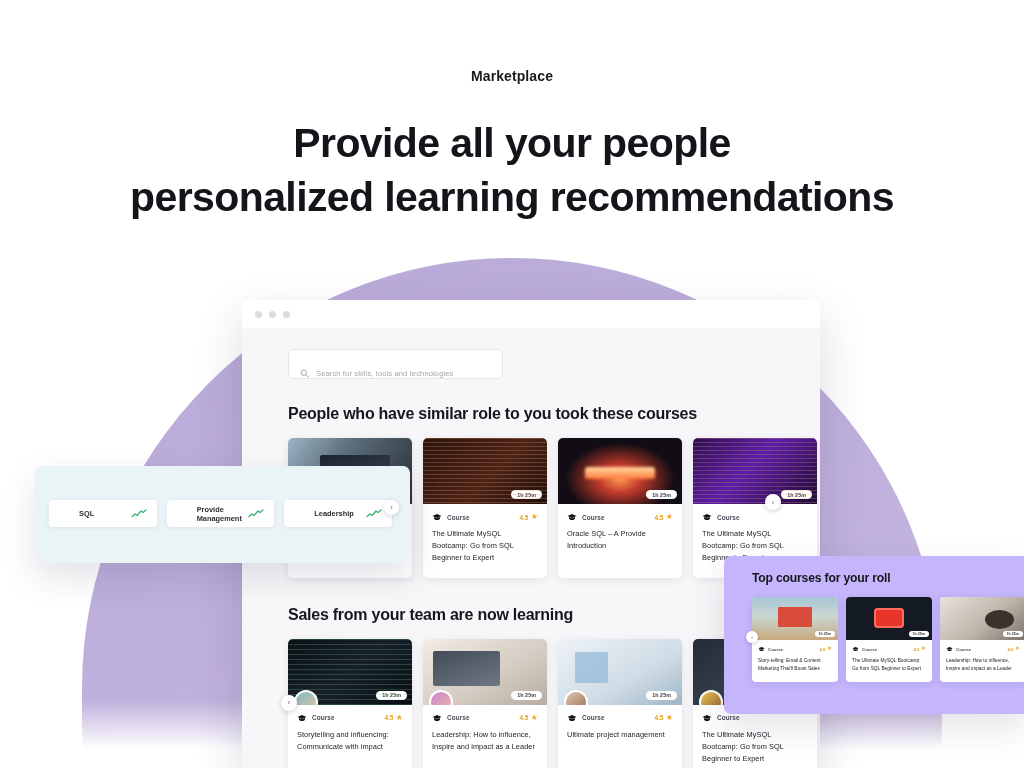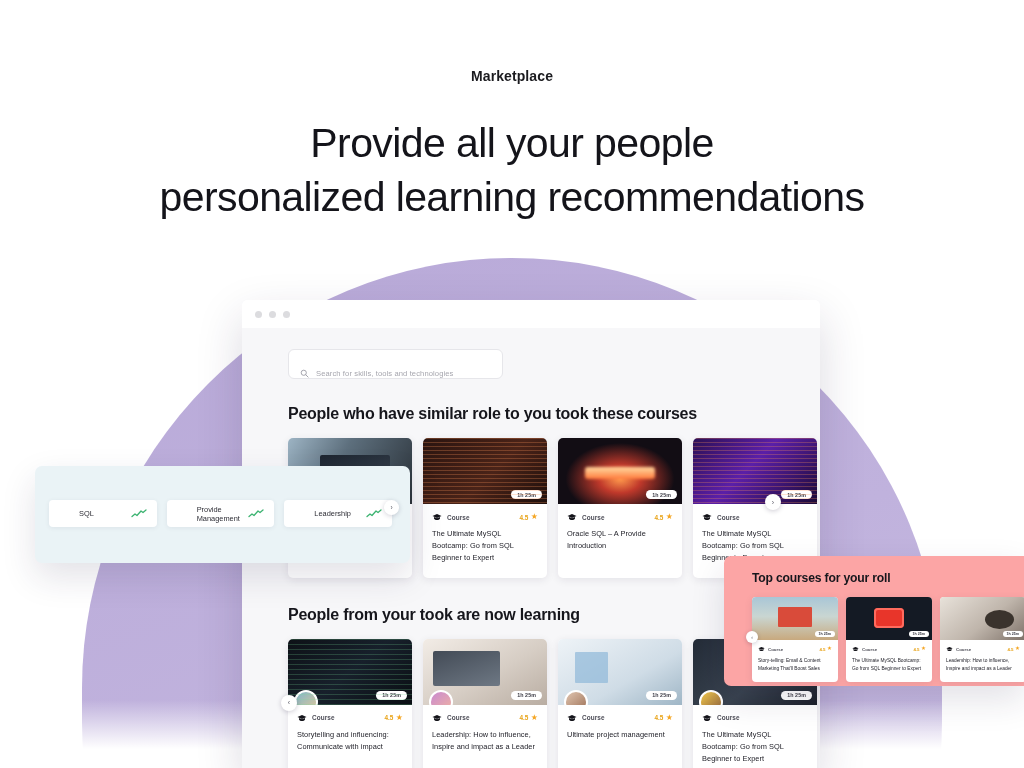--- a/index.html
+++ b/index.html
@@ -11,21 +11,21 @@
   }
 
   
   .hero { position:absolute; top:0; left:0; width:1024px; text-align:center; z-index:6; }
   .eyebrow {
     margin-top:68px;
     font-size:14px; font-weight:700; color:#1b1b1f; letter-spacing:.1px;
   }
   .headline {
     margin-top:32px;
-    font-size:41px; font-weight:400; color:#14141a;
+    font-size:41px; font-weight:700; color:#14141a;
     line-height:1.32; letter-spacing:-.6px;
   }
 
   
   .blob {
     position:absolute; left:50%; top:258px; transform:translateX(-50%);
     width:860px; height:860px; border-radius:50% 50% 46% 46%;
     background:linear-gradient(160deg,#b8a9d8 0%, #c0b2dd 45%, #cbc0e4 100%);
     z-index:1;
   }
@@ -103,34 +103,34 @@
     box-shadow:0 14px 34px rgba(40,30,70,.13);
     z-index:5; padding:18px 18px 0 14px;
   }
   .trend-title { font-size:13.4px; font-weight:800; color:#16161c; letter-spacing:-.2px; }
   .chips { display:flex; gap:10px; margin-top:16px; }
   .chip {
     flex:1; height:27px; background:#fff; border-radius:4px;
     box-shadow:0 1px 5px rgba(30,25,60,.07);
     display:flex; align-items:center; padding:0 10px; gap:6px;
   }
-  .chip-label { font-size:7.4px; color:#2c2c34; font-weight:400;padding-left:20px; }
+  .chip-label { font-size:7.4px; color:#2c2c34; font-weight:700;padding-left:20px; }
   .spark { margin-left:auto; flex:none; }
   .chip-arrow {
     position:absolute; right:-7px; width:15px; height:15px; border-radius:50%;
     background:#fff; box-shadow:0 1px 5px rgba(30,25,60,.2);
     display:flex; align-items:center; justify-content:center;
     font-size:6.5px; color:#5a5a66;
   }
   .chip-wrap { position:relative; flex:1; display:flex; }
 
   
   .topc {
-    position:absolute; left:724px; top:556px; width:300px; height:130px;
-    background:#fca5a5; border-radius:7px 0 0 7px;
+    position:absolute; left:724px; top:556px; width:300px; height:158px;
+    background:#c4b5fd; border-radius:7px 0 0 7px;
     box-shadow:0 14px 34px rgba(40,30,70,.13);
     z-index:7; padding:15px 0 0 28px; overflow:hidden;
   }
   .topc-title { font-size:12.2px; font-weight:800; color:#16161c; letter-spacing:-.2px; }
   .topc-rail { display:flex; gap:8px; margin-top:12px; position:relative; }
   .tcard {
     width:86px; background:#fff; border-radius:4px; flex:none;
     box-shadow:0 2px 8px rgba(30,25,60,.09); overflow:hidden; padding-bottom:9px;
   }
   .tthumb { height:43px; position:relative; overflow:hidden; }
@@ -307,21 +307,21 @@
             <span class="meta-label">Course</span>
           </div>
           <div class="ctitle">The Ultimate MySQL Bootcamp: Go from SQL Beginner to Expert</div>
         </div>
 
         <div class="nav-btn nav-next">›</div>
       </div>
     </div>
 
     <div class="sec2">
-      <div class="section-title">People from your took are now learning</div>
+      <div class="section-title">Sales from your team are now learning</div>
       <div class="rail">
 
         <div class="ccard">
           <div class="thumb t-kb">
             <span class="avatar a-p1"></span>
             <span class="badge">1h 25m</span>
           </div>
           <div class="meta">
             <svg class="cap-ico" width="10" height="8" viewBox="0 0 20 14">
               <path d="M10 1 19 5l-9 4-9-4z" fill="#14141a"></path>

